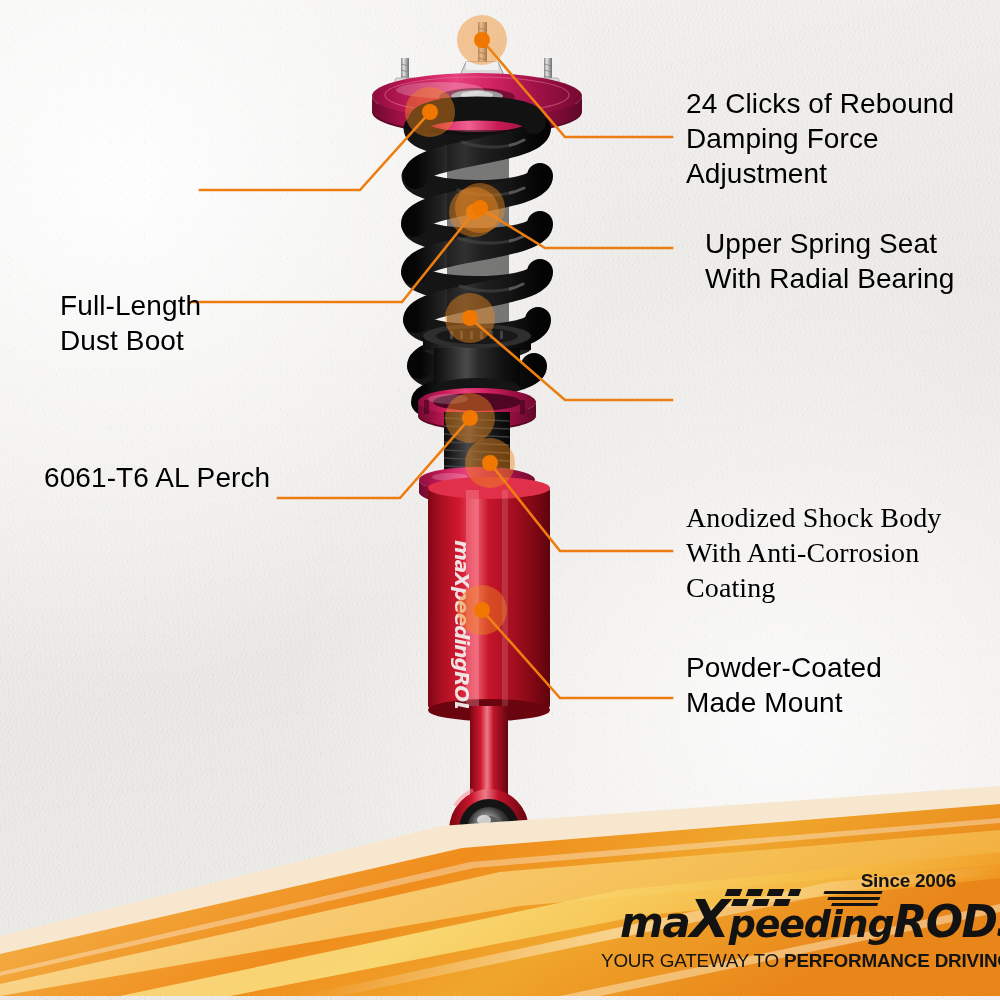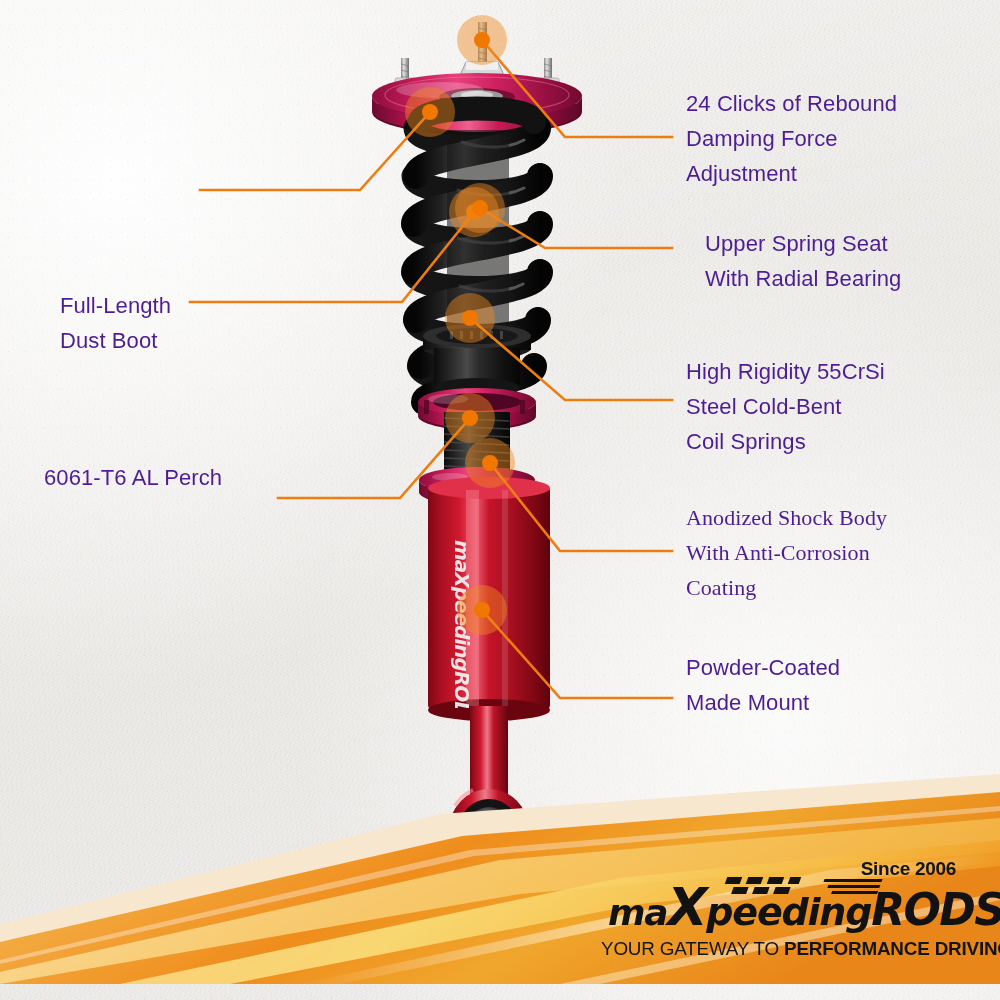--- a/index.html
+++ b/index.html
@@ -39,52 +39,52 @@
     background-size: 17px 19px, 11px 13px;
     background-position: 0 0, 7px 5px;
   }
 
   
   .layer { position: absolute; left: 0; top: 0; width: 1000px; height: 1000px; }
 
   
   .callout {
     position: absolute;
-    color: #4c1d95;
-    font-size: 22px;
+    color: #000000;
+    font-size: 28px;
     line-height: 35px;
     font-weight: 400;
     letter-spacing: .1px;
     white-space: pre-line;
   }
   .callout.left  { text-align: left; }
   .callout.right { text-align: left; }
 
   
-  .brand-band { position: absolute; left: 0; bottom: 16px; width: 1000px; height: 210px; overflow: hidden; text-decoration: underline; }
+  .brand-band { position: absolute; left: 0; bottom: 4px; width: 1000px; height: 210px; overflow: hidden; text-decoration: underline; }
 
   .logo-wrap {
     position: absolute;
     right: 42px;
     bottom: 26px;
     width: 350px;
     text-align: right;
     line-height: 1;
   }
   .logo-main {
     font-family: "DejaVu Sans", sans-serif;
     font-weight: bold;
     font-style: italic;
     font-size: 41px;
     color: #121212;
     letter-spacing: -1.2px;
     white-space: nowrap;
     display: block;
   }
-  .logo-main .pt1 { font-size: 36px; }
+  .logo-main .pt1 { font-size: 42px; margin-left: 12px; }
   .logo-main .pt-x { font-size: 52px; font-weight: bold; }
   .logo-main .pt2 { font-size: 38px; }
   .logo-main .pt3 { font-size: 44px; letter-spacing: -1.6px; }
   .since {
     position: absolute;
     right: 2px;
     top: -22px;
     font-family: "Liberation Sans", sans-serif;
     font-style: normal;
     font-weight: bold;
@@ -377,23 +377,20 @@
 
   <div class="callout left" style="left:44px; top:460px; width:320px;">6061-T6 AL Perch</div>
 
   <div class="callout right" style="left:686px; top:86px; width:300px;">24 Clicks of Rebound
 Damping Force
 Adjustment</div>
 
   <div class="callout right" style="left:686px; top:226px; width:300px;margin-left:19px;">Upper Spring Seat
 With Radial Bearing</div>
 
-  <div class="callout right" style="left:686px; top:354px; width:300px;">High Rigidity 55CrSi
-Steel Cold-Bent
-Coil Springs</div>
 
   <div class="callout right" style="left:686px; top:500px; width:310px;font-family:Liberation Serif, serif;">Anodized Shock Body
 With Anti-Corrosion
 Coating</div>
 
   <div class="callout right" style="left:686px; top:650px; width:300px;">Powder-Coated
 Made Mount</div>
 
   <div class="brand-band">
     <svg class="layer" style="height:210px;" viewBox="0 0 1000 210" preserveAspectRatio="none">

